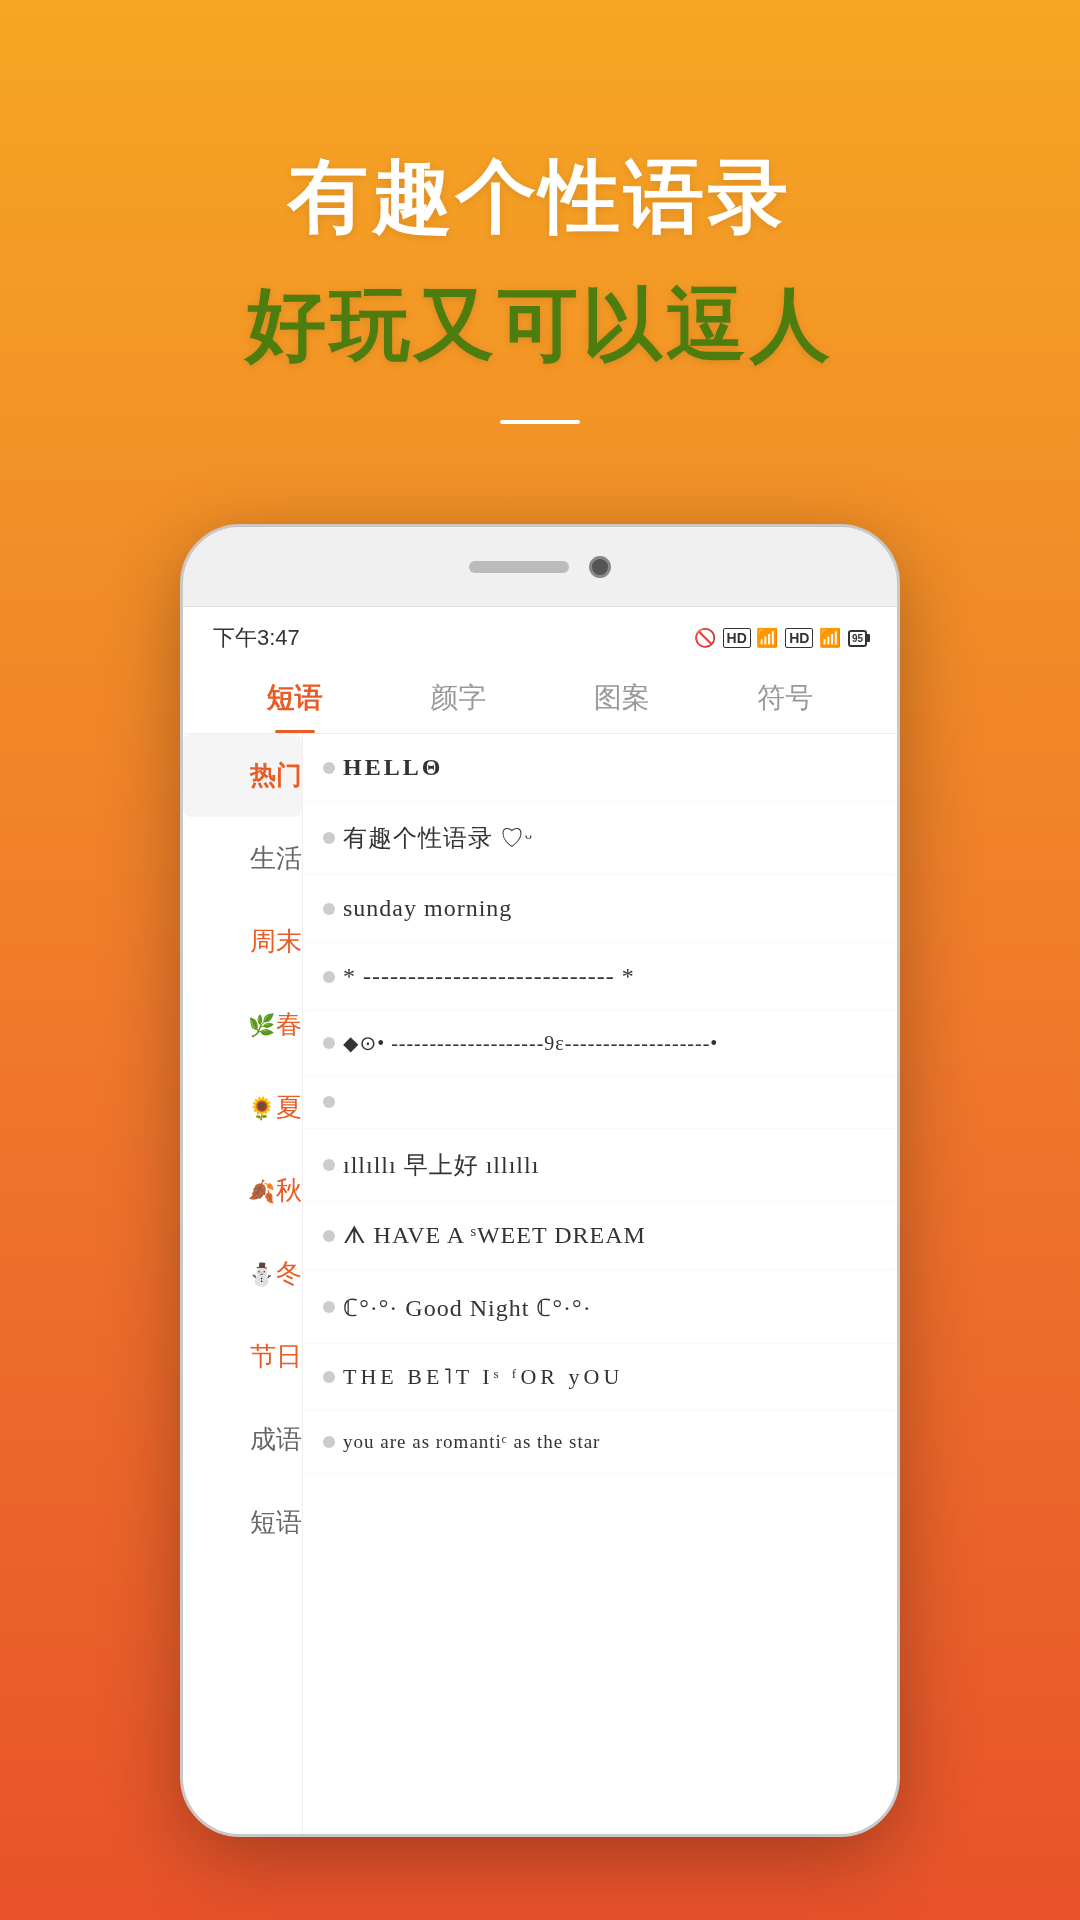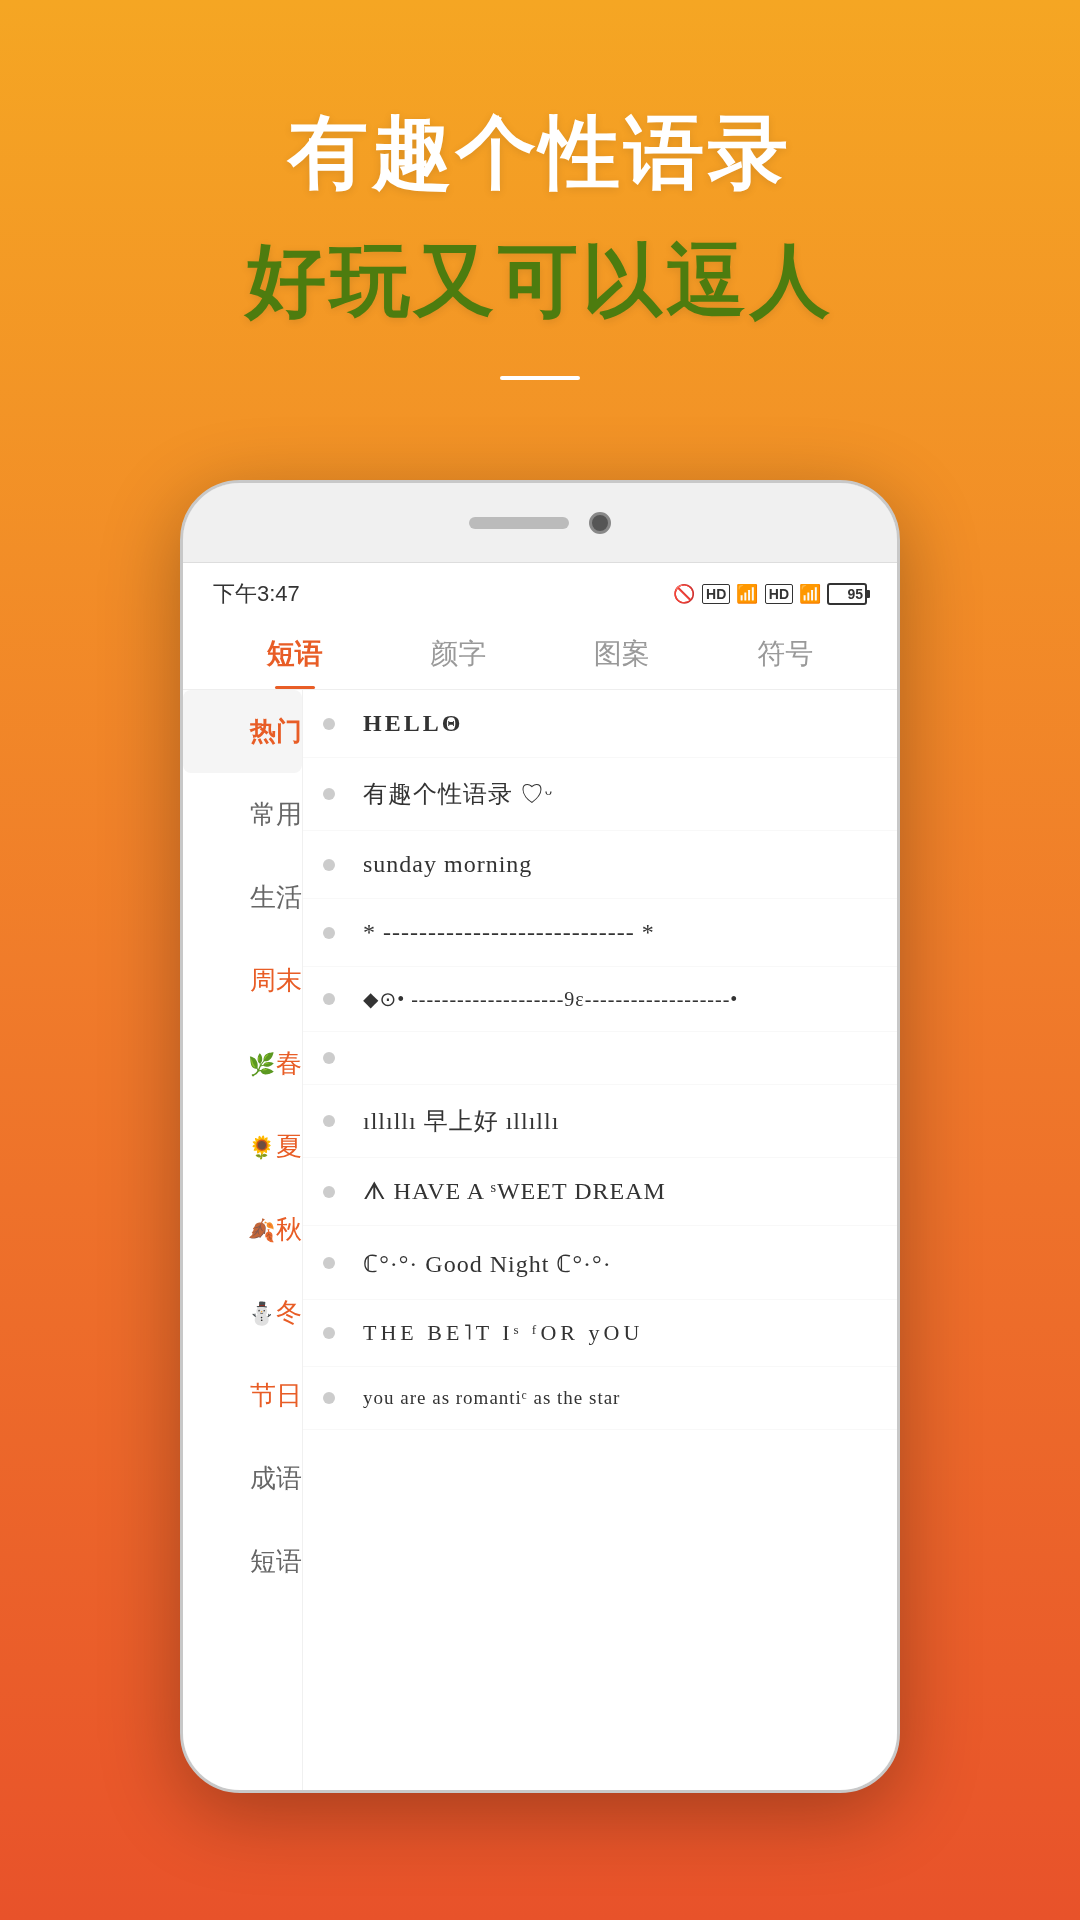--- a/index.html
+++ b/index.html
@@ -16,20 +16,21 @@
     }
 
     
     .hero-section {
       width: 100%;
       display: flex;
       flex-direction: column;
       align-items: center;
       padding-top: 100px;
       padding-bottom: 40px;
+      margin-top: 44px;
     }
     .hero-title-1 {
       color: white;
       font-size: 80px;
       font-weight: 600;
       letter-spacing: 4px;
       text-shadow: 0 2px 8px rgba(0,0,0,0.1);
       margin-bottom: 20px;
     }
     .hero-title-2 {
@@ -193,21 +194,21 @@
     
     .list-content {
       flex: 1;
       overflow: hidden;
     }
     .list-item {
       display: flex;
       align-items: center;
       padding: 20px 20px;
       border-bottom: 1px solid #f8f8f8;
-      gap: 28px;
+      gap: 8px;
     }
     .list-dot {
       width: 12px;
       height: 12px;
       background: #ccc;
       border-radius: 50%;
       flex-shrink: 0;
     }
     .list-text {
       font-size: 24px;
@@ -244,21 +245,21 @@
 
       <div class="status-bar">
         <span class="status-time">下午3:47</span>
         <div class="status-icons">
           <span style="font-size:18px;">🚫</span>
           <span style="font-size:14px;font-weight:bold;border:1px solid #333;padding:1px 3px;border-radius:2px;color:#333;">HD</span>
           <span style="font-size:18px;">📶</span>
           <span style="font-size:14px;font-weight:bold;border:1px solid #333;padding:1px 3px;border-radius:2px;color:#333;">HD</span>
           <span style="font-size:18px;">📶</span>
           <div class="battery-icon">
-            <span style="font-size:14px;margin-left:16px;">95</span>
+            <span style="font-size:10px;">95</span>
           </div>
         </div>
       </div>
 
       <div class="nav-tabs">
         <div class="nav-tab active">
           <span>短语</span>
         </div>
         <div class="nav-tab">
           <span>颜字</span>
@@ -269,23 +270,20 @@
         <div class="nav-tab">
           <span>符号</span>
         </div>
       </div>
 
       <div class="content-area">
 
         <div class="sidebar">
           <div class="sidebar-item active">
             <span>热门</span>
-          </div>
-          <div class="sidebar-item">
-            <span>常用</span>
           </div>
           <div class="sidebar-item">
             <span>生活</span>
           </div>
           <div class="sidebar-item">
             <span style="color:#E85D26;">周末</span>
           </div>
           <div class="sidebar-item">
             <span style="font-size:22px;">🌿</span><span style="color:#E85D26;">春</span>
           </div>

